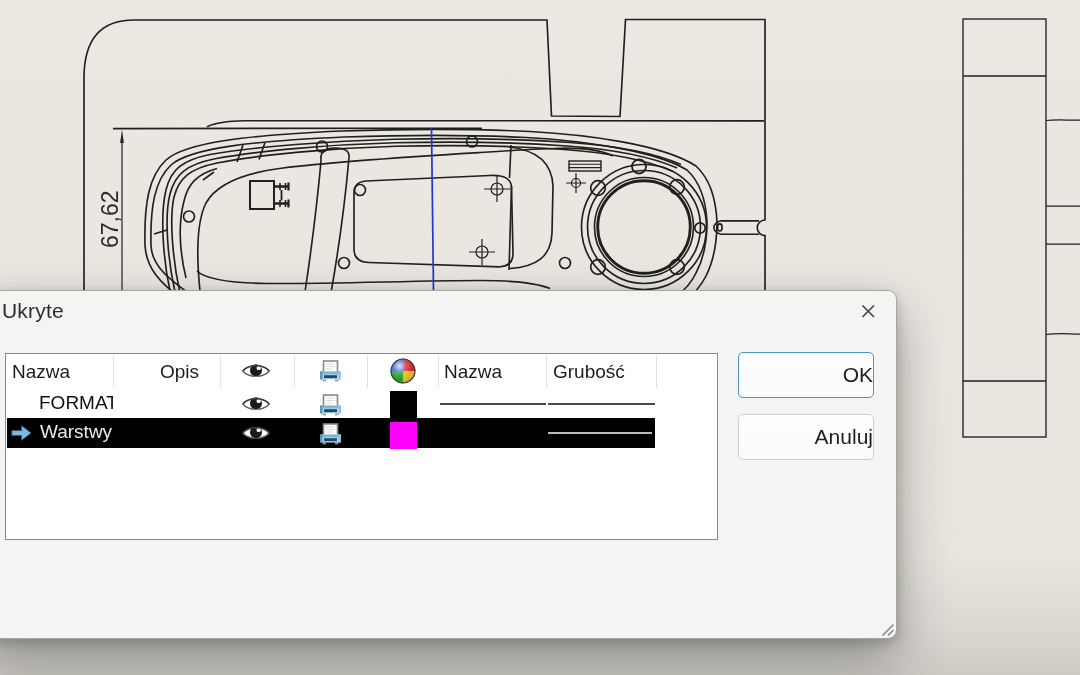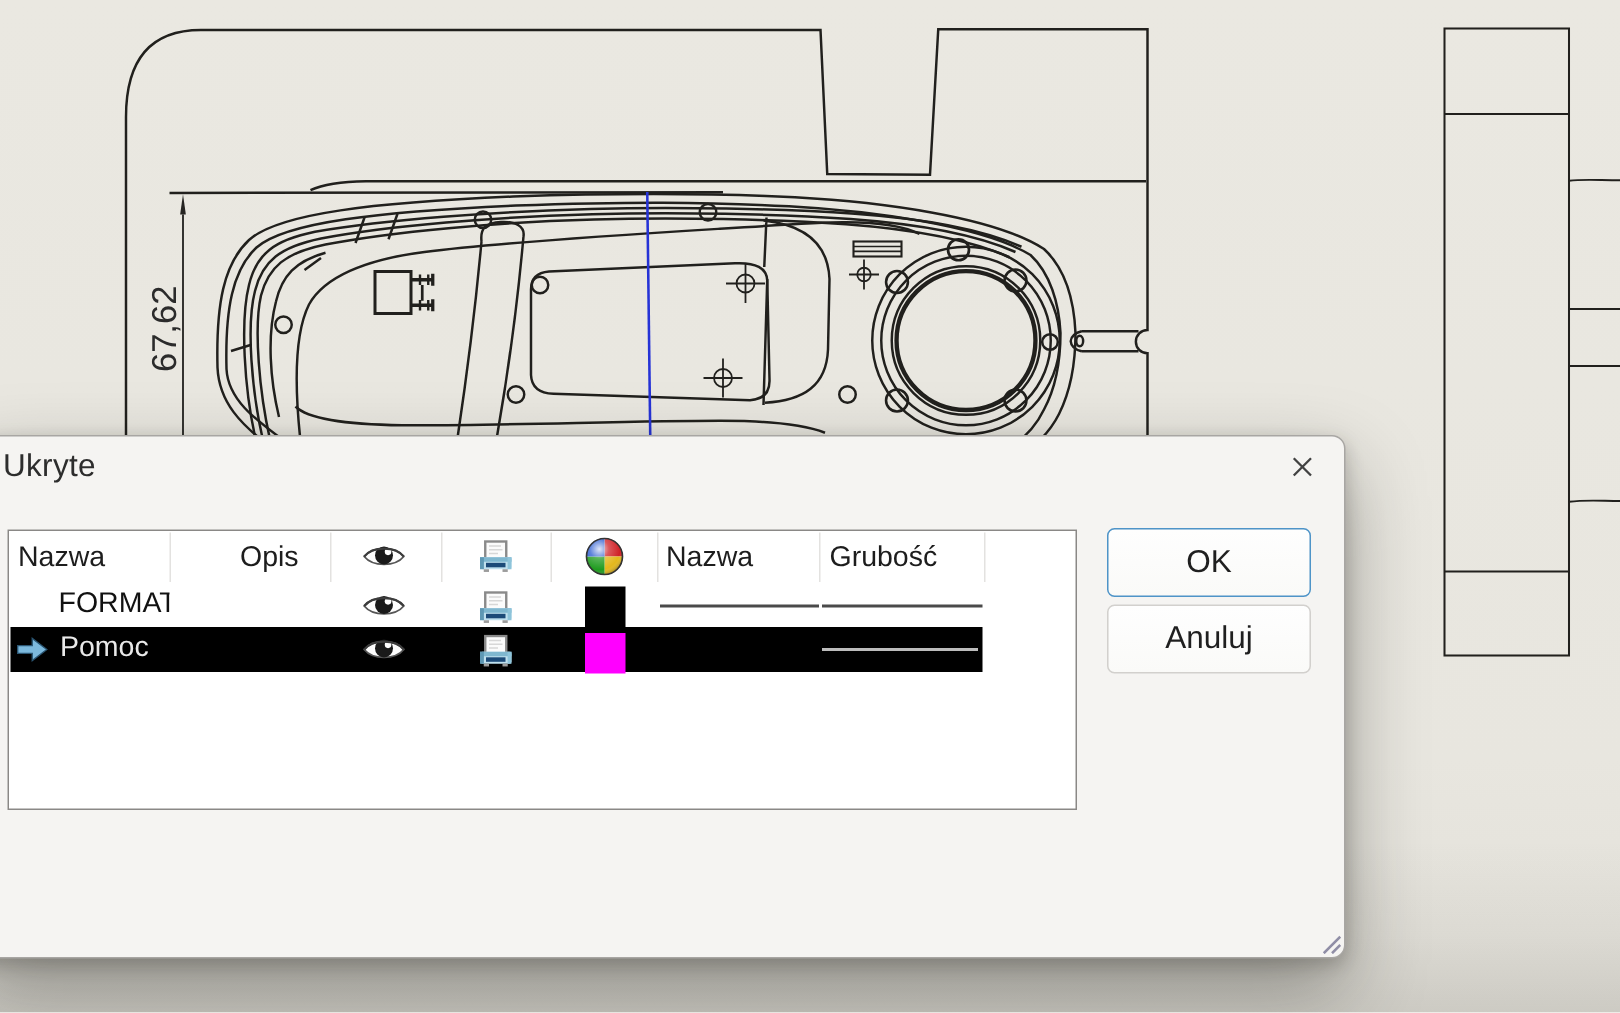--- a/index.html
+++ b/index.html
@@ -23,21 +23,21 @@
   .hdr-label{position:absolute;top:7px;font-size:19px;color:#1d1d1d;white-space:nowrap;}
   .hdr-icon{position:absolute;top:4px;}
   .trow{position:absolute;left:0;width:711px;height:30px;}
   .row-name{position:absolute;top:3px;font-size:19px;color:#111;white-space:nowrap;overflow:hidden;}
   .sel-bar{position:absolute;left:1px;top:0;width:648px;height:30px;background:#000;}
   .swatch{position:absolute;width:27px;height:27px;}
   .style-line{position:absolute;height:1.3px;background:#4a4a4a;}
   
   .btn{position:absolute;left:757px;width:136px;height:46px;border-radius:5px;
     border:1px solid #d2d0cd;background:linear-gradient(#fefefe,#fafaf8);
-    font-family:"Liberation Sans",sans-serif;font-size:21px;color:#1f1f1f;text-align:center;padding:0;}
+    font-family:"Liberation Sans",sans-serif;font-size:21px;color:#1f1f1f;text-align:right;padding:0;}
   .btn.default{border:1.6px solid #4e94c8;}
   .grip{position:absolute;right:2px;bottom:2px;}
 </style>
 </head>
 <body>
 
 <div class="stage">
   <svg class="cad-svg" width="1080" height="675" viewBox="0 0 1080 675">
     <defs>
       <linearGradient id="bgGrad" x1="0" y1="0" x2="0" y2="1">
@@ -215,21 +215,21 @@
         <div class="swatch" style="left: 384px; top: 2px; background: rgb(0, 0, 0);"></div>
         <div class="style-line" style="left:434px;top:14.3px;width:106px;"></div>
         <div class="style-line" style="left:542px;top:14.3px;width:107px;"></div>
       </div>
 
       <div class="trow" style="top:64px;">
         <div class="sel-bar"></div>
         <svg style="position:absolute;left:5px;top:6px;" width="21" height="18" viewBox="0 0 21 18">
           <path d="M0.8,6.4 L10.5,6.4 L10.5,1.6 L20.2,9 L10.5,16.4 L10.5,11.6 L0.8,11.6 Z" fill="#7cb9dd" stroke="#2a5572" stroke-width="0.9"></path>
         </svg>
-        <div class="row-name" style="left:34px;width:74px;color:#e9e9e9;">Pomoc</div>
+        <div class="row-name" style="left:34px;width:74px;color:#e9e9e9;">Warstwy</div>
         <div class="hdr-icon" style="left:236px;top:5px;"><svg width="28" height="19" viewBox="0 0 28 19">
               <path d="M0.8,10 C6.5,3.0 21.5,3.0 27.2,10 C21.5,17 6.5,17 0.8,10 Z" fill="#fdfdfd" stroke="#565656" stroke-width="1.2"></path>
               <circle cx="14" cy="9.3" r="6.0" fill="#1a1a1a"></circle>
               <circle cx="16.7" cy="6.9" r="2.2" fill="#fff"></circle>
               <path d="M0.8,10 C6.5,3.0 21.5,3.0 27.2,10" fill="none" stroke="#3c3c3c" stroke-width="1.5"></path>
             </svg></div>
         <div class="hdr-icon" style="left:313px;top:5px;"><svg width="23" height="22" viewBox="0 0 23 22">
               <rect x="4.5" y="1" width="14" height="12" fill="#fbfbfb" stroke="#8a8a8a" stroke-width="1.6"></rect>
               <path d="M7,4 L15,4 M7,6.5 L16,6.5 M7,9 L13,9" stroke="#d7d7d7" stroke-width="0.9"></path>
               <rect x="1" y="11.5" width="21" height="8" rx="1.5" fill="#bfe0ee"></rect>
@@ -239,19 +239,19 @@
               <rect x="5" y="15.2" width="13" height="3" fill="#1c4a78"></rect>
               <rect x="3.5" y="19.5" width="3.5" height="1.8" fill="#9c9c9c"></rect>
               <rect x="16" y="19.5" width="3.5" height="1.8" fill="#9c9c9c"></rect>
             </svg></div>
         <div class="swatch" style="left: 384px; top: 4px; background: rgb(255, 0, 255);"></div>
         <div class="style-line" style="left:542px;top:14px;width:104px;background:#bcbcbc;height:1.6px;"></div>
       </div>
     </div>
 
     <button class="btn default" style="top:61px;">OK</button>
-    <button class="btn" style="top:112px;">Anuluj</button>
+    <button class="btn" style="top:123px;">Anuluj</button>
 
     <svg class="grip" width="16" height="16" viewBox="0 0 16 16">
       <path d="M15.5,4.5 L4.5,15.5 M15.5,10 L10,15.5" stroke="#908ea6" stroke-width="1.7" fill="none"></path>
     </svg>
   </div>
 </div>
 
 </body></html>

